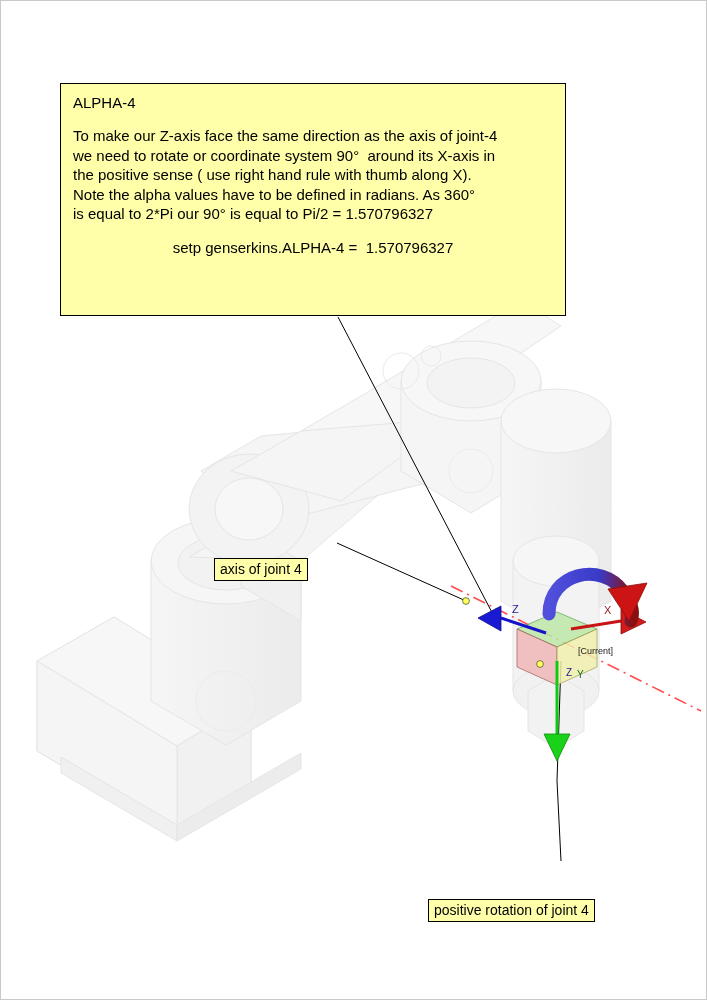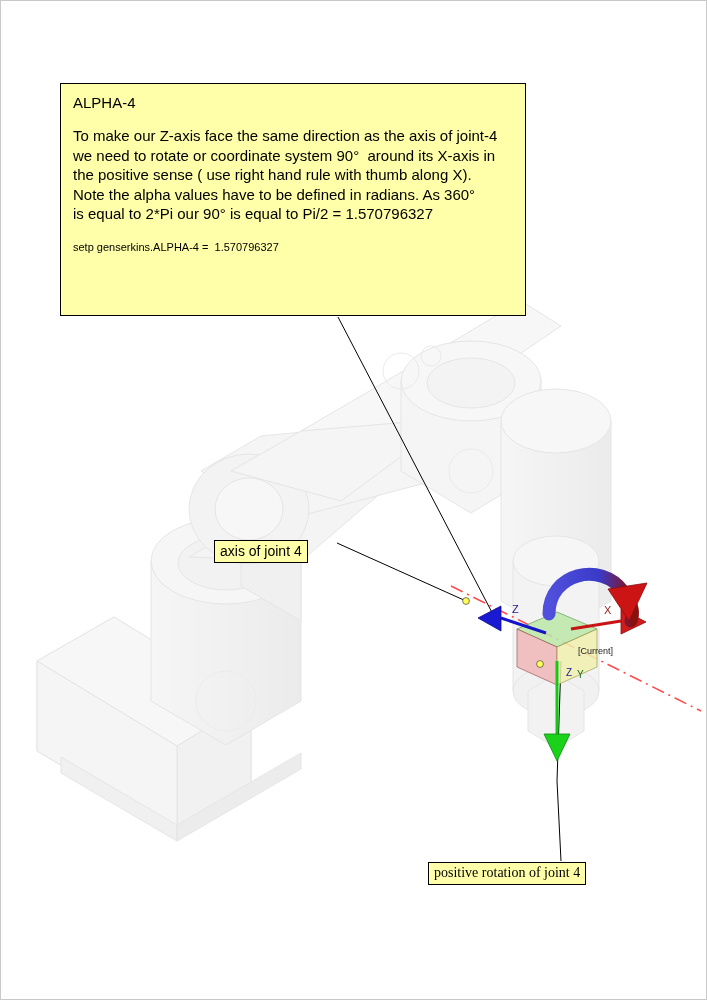--- a/index.html
+++ b/index.html
@@ -30,21 +30,21 @@
     left: 0; top: 0;
     width: 707px;
     height: 1000px;
   }
 
   
   #note-box {
     position: absolute;
     left: 59px;
     top: 82px;
-    width: 466px;
+    width: 506px;
     height: 233px;
     background: #ffffaa;
     border: 1px solid #000000;
     box-sizing: border-box;
     padding: 10px 12px 0 12px;
   }
   #note-box .note-title {
     font-size: 15px;
     color: #000;
     line-height: 18px;
@@ -53,46 +53,46 @@
   #note-box .note-line {
     font-size: 15px;
     color: #000;
     line-height: 19.5px;
     white-space: pre;
   }
   #note-box .note-gap {
     height: 14px;
   }
   #note-box .note-cmd {
-    font-size: 11px;
+    font-size: 15px;
     color: #000;
     line-height: 19.5px;
     white-space: pre;
+    text-align: center;
   }
 
   
   .tag {
     position: absolute;
     background: #ffffaa;
     border: 1px solid #000000;
     box-sizing: border-box;
     font-size: 14px;
     color: #000;
     padding: 2px 5px 3px 5px;
     white-space: nowrap;
     line-height: 16px;
   }
   #tag-axis4 {
     left: 213px;
-    top: 539px;
+    top: 557px;
   }
   #tag-posrot {
     left: 427px;
-    top: 861px;
-    font-family: Liberation Serif, serif;
+    top: 898px;
   }
 
   
   .axis-letter {
     position: absolute;
     font-size: 11px;
     font-family: "Liberation Sans", sans-serif;
     color: #1a1a8c;
   }
   #lbl-z { left: 511px; top: 602px; color:#1b1b8f; }

